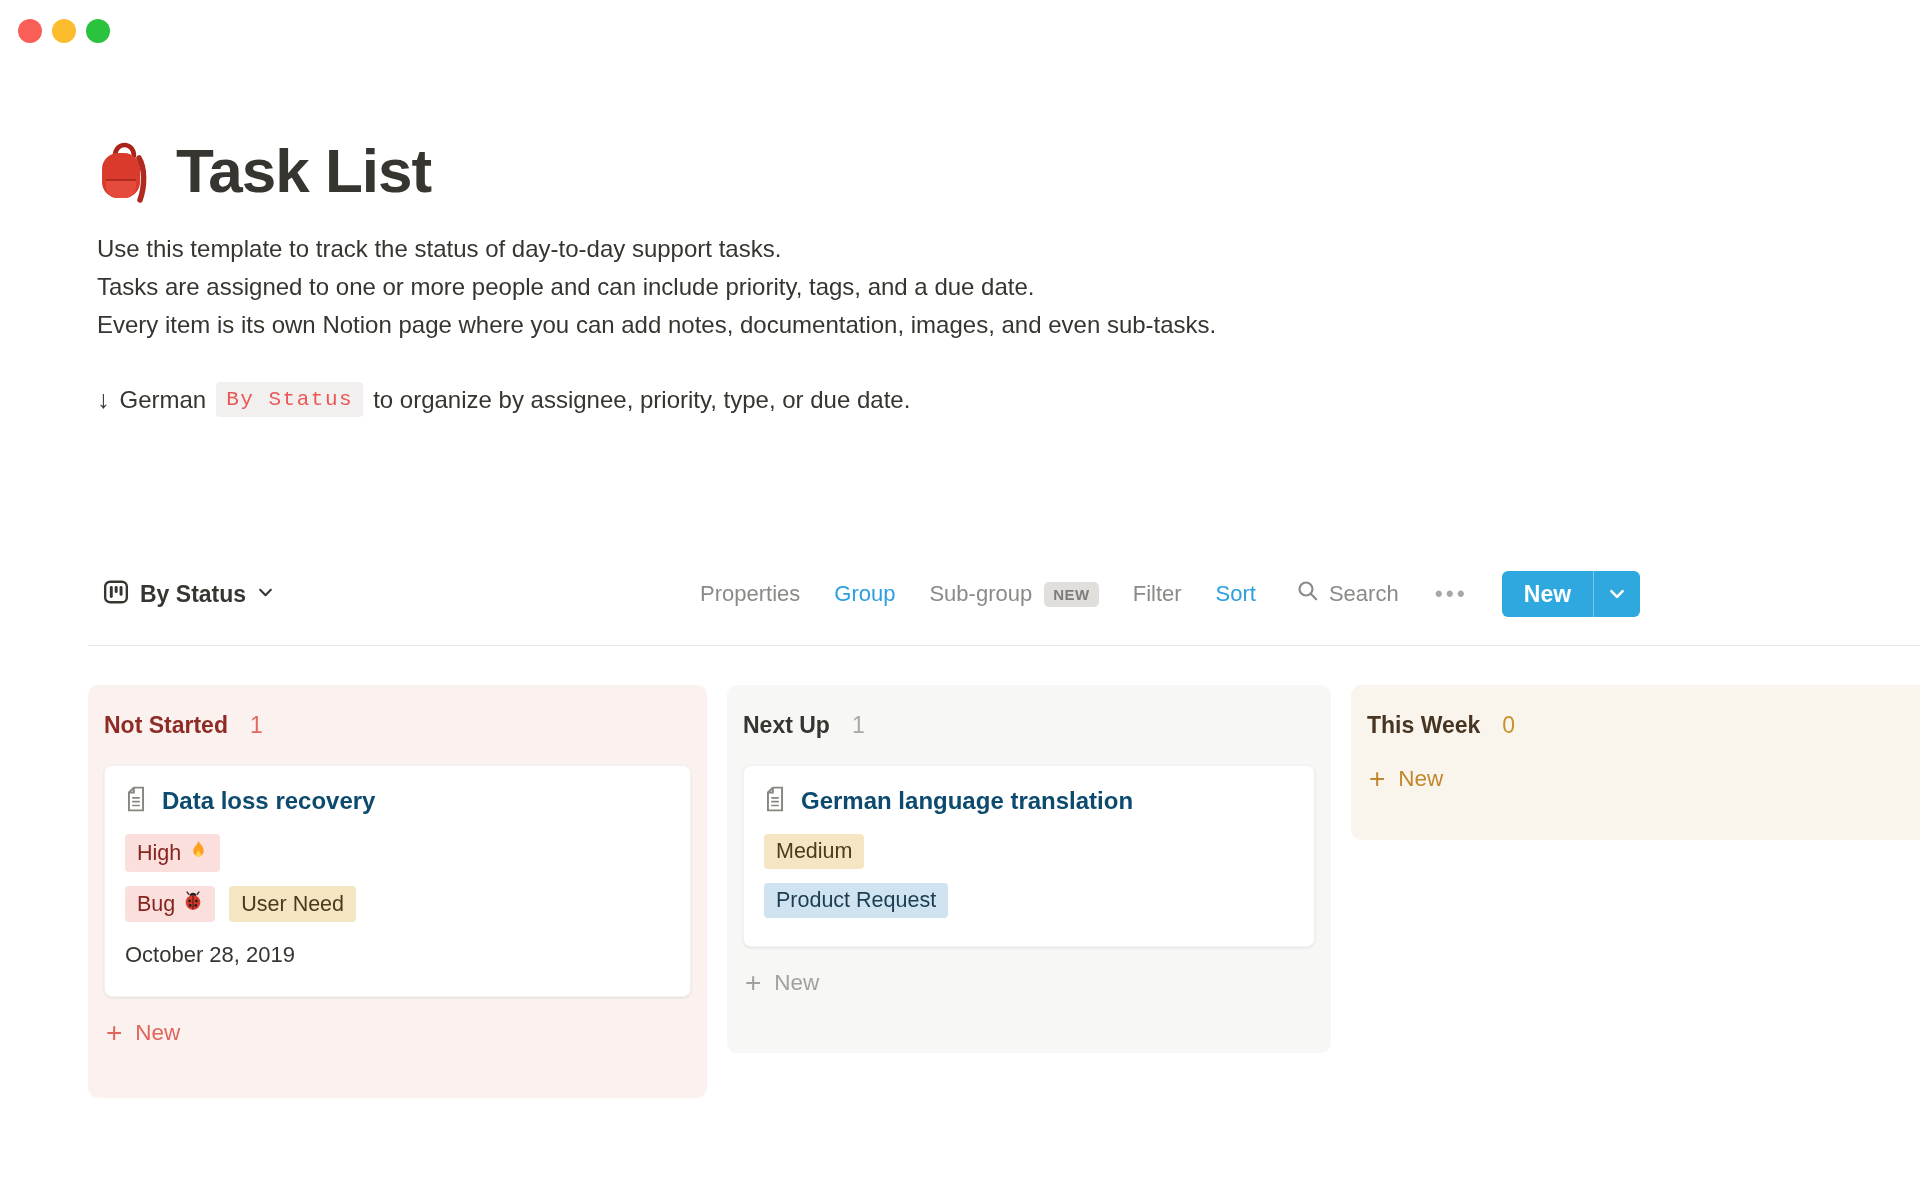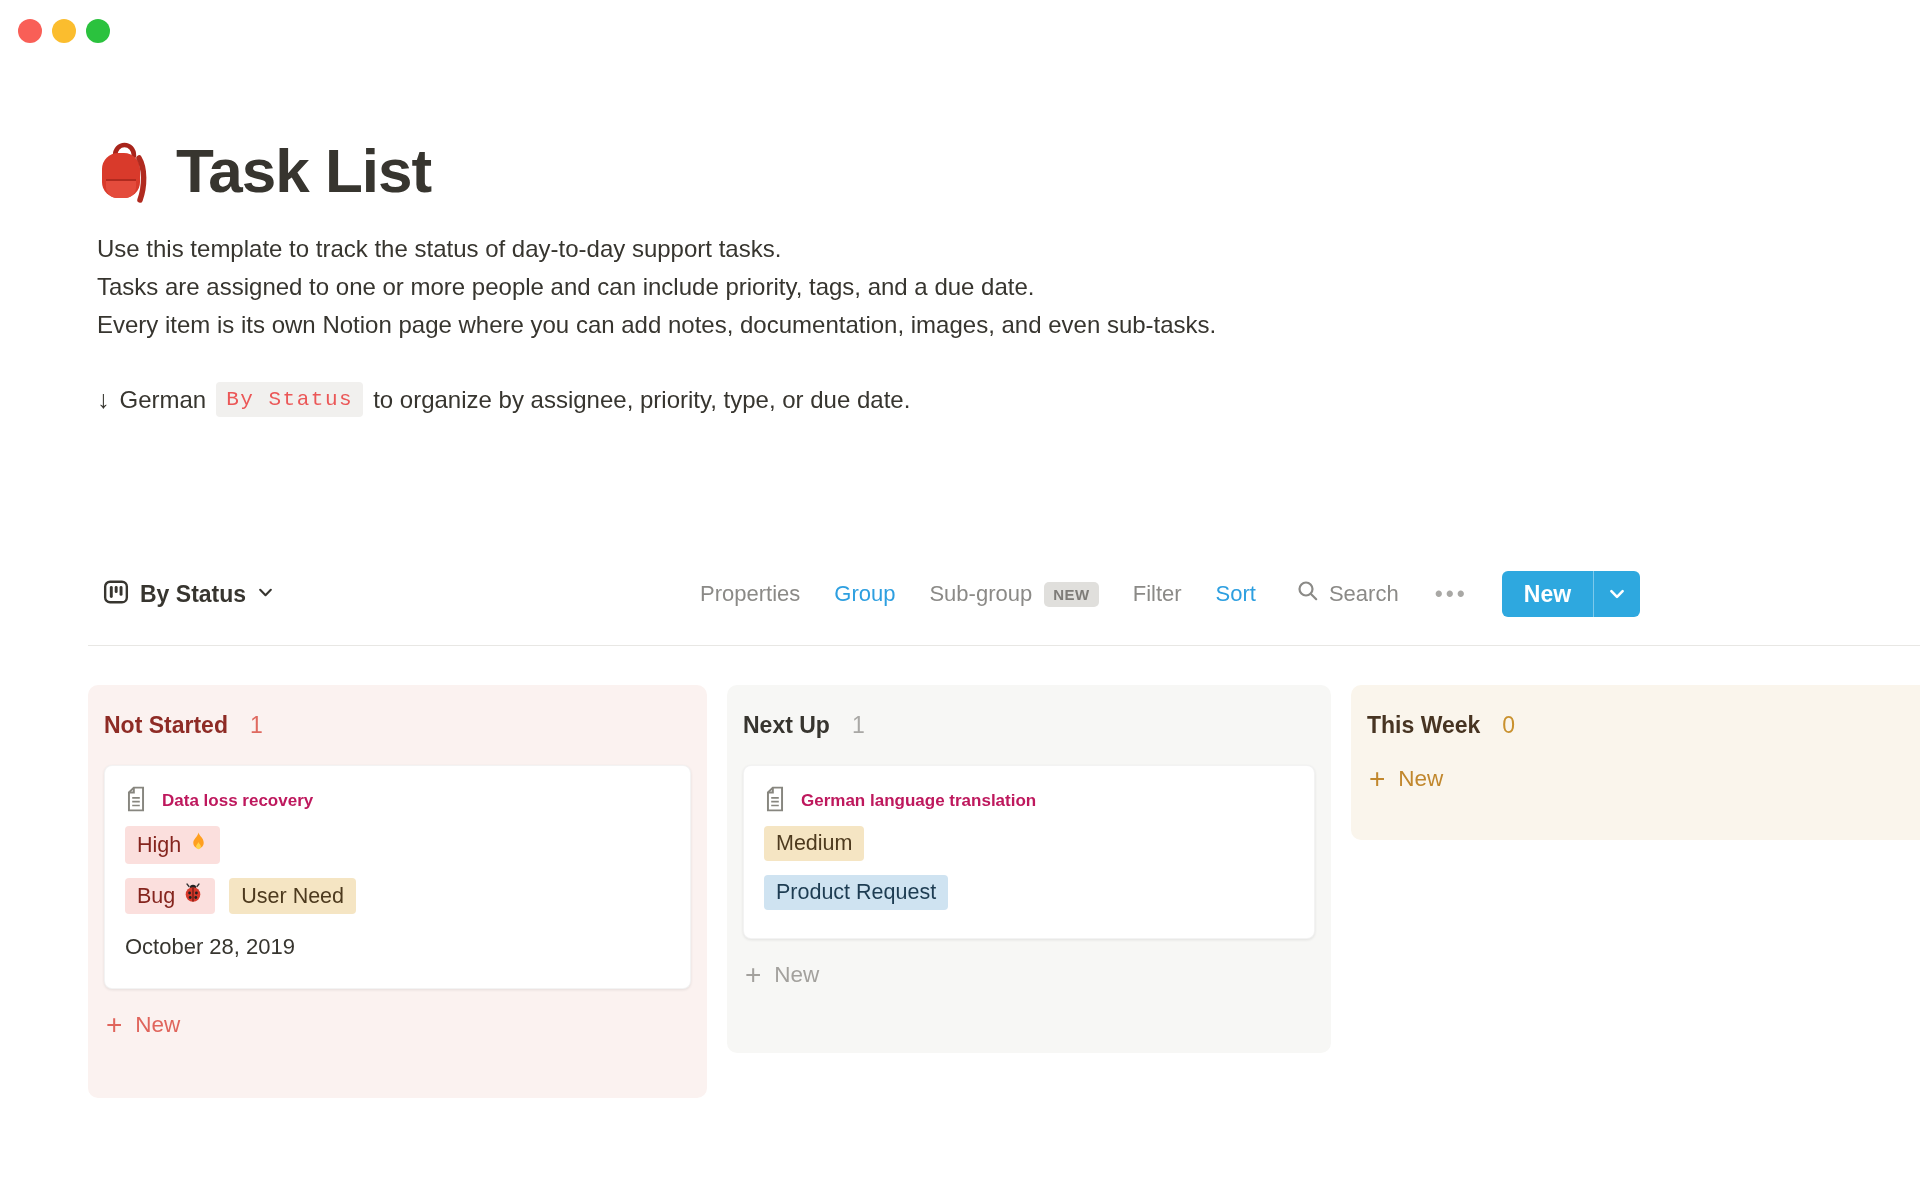--- a/index.html
+++ b/index.html
@@ -54,22 +54,22 @@
   .col-red .col-name{color:#8E2B25;}
   .col-gray .col-name{color:#37352F;}
   .col-orange .col-name{color:#473422;}
   .col-count{margin-left:22px;font-size:23px;}
   .col-red .col-count{color:#DF6A60;}
   .col-gray .col-count{color:#A9A8A5;}
   .col-orange .col-count{color:#C9912E;}
 
   .card{margin-top:24px;background:#fff;border-radius:8px;border:1px solid rgba(15,15,15,.05);box-shadow:0 1px 3px rgba(15,15,15,.09);padding:20px 20px 28px;cursor:pointer;}
   .card-title-row{display:flex;align-items:center;gap:15px;}
-  .card-title{font-size:17px;font-weight:600;color:#be185d;}
-  .tag-row{display:flex;gap:14px;margin-top:10px;}
+  .card-title{font-size:24px;font-weight:600;color:#0c4a6e;}
+  .tag-row{display:flex;gap:14px;margin-top:18px;}
   .tag-row + .tag-row{margin-top:14px;}
   .tag{display:inline-flex;align-items:center;gap:8px;font-size:21.5px;padding:5px 12px;border-radius:4px;white-space:nowrap;}
   .tag-red{background:#FBDFDD;color:#85251E;}
   .tag-yellow{background:#F5E5C3;color:#4D3A1E;}
   .tag-blue{background:#CFE3F1;color:#1D3C52;}
   .card-date{margin-top:20px;font-size:22px;color:#37352F;}
 
   .col-new{display:flex;align-items:center;gap:13px;margin-top:16px;padding:6px 2px;font-size:22.5px;cursor:pointer;}
   .col-red .col-new{color:#E0655C;}
   .col-gray .col-new{color:#A3A19D;}

